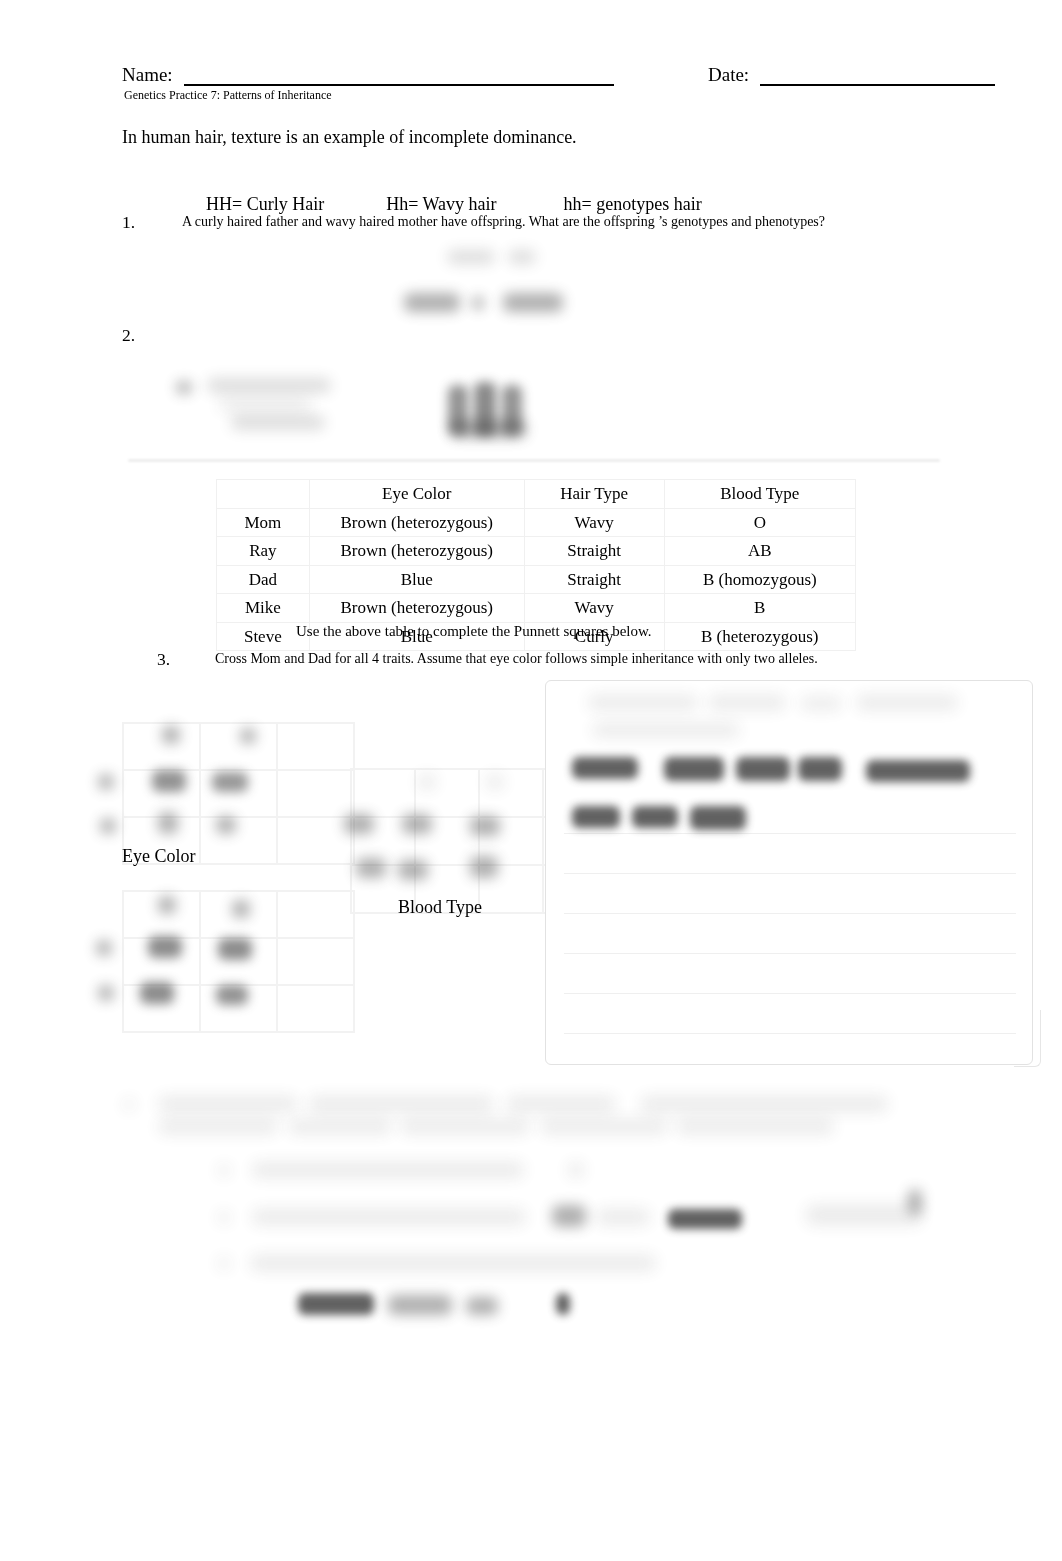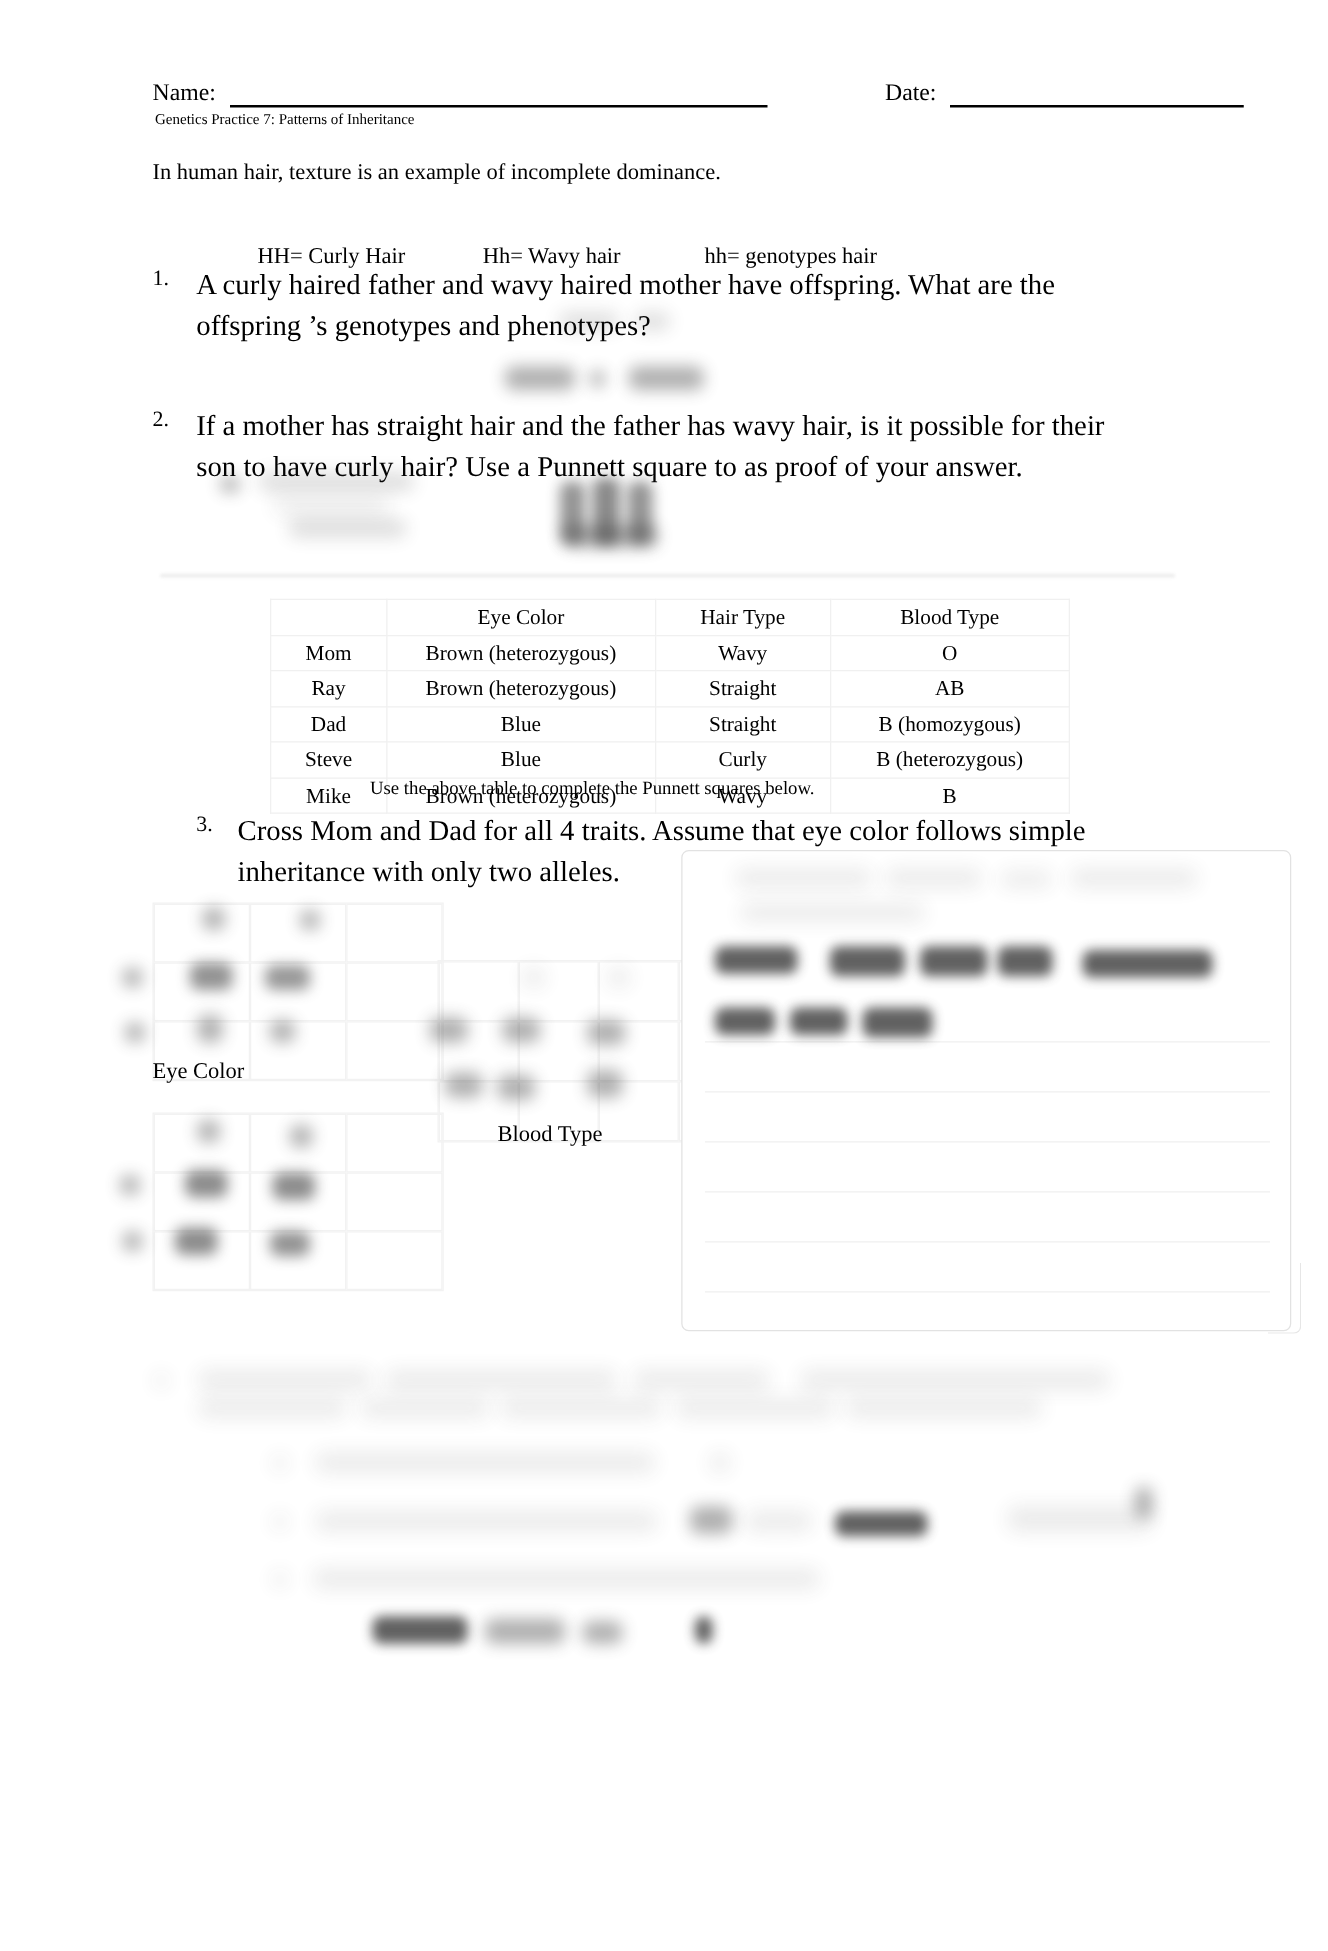--- a/index.html
+++ b/index.html
@@ -26,21 +26,21 @@
   #intro{left:122px; top:126px; font-size:18px;}
 
   
   #key{left:188px; top:169px; font-size:18px;}
   #key span{display:inline-block;}
   .key-gap1{width:62px;}
   .key-gap2{width:67px;}
 
   
   .qnum{position:absolute; font-size:17.5px;}
-  .qbody{position:absolute; font-size:23px; line-height:1.42;}
+  .qbody{position:absolute; font-size:14px; line-height:1.42;margin-left:25px;}
 
   #q1num{left:122px; top:212px;}
   #q1body{left:157px; top:212px; width:760px;}
   #q2num{left:122px; top:325px;}
   #q2body{left:157px; top:325px; width:760px;}
   #q3num{left:157px; top:649px;}
   #q3body{left:190px; top:649px; width:720px;}
 
   
   .ink{
@@ -135,21 +135,20 @@
   <div class="qnum" id="q1num">1.</div>
   <div class="qbody" id="q1body">A curly haired father and wavy haired mother have offspring.      What are the offspring  ’s genotypes and phenotypes?</div>
 
   <div class="ink faint" style="left:447px; top:250px; width:48px; height:14px;"></div>
   <div class="ink faint" style="left:508px; top:250px; width:28px; height:14px;"></div>
   <div class="ink soft" style="left:404px; top:293px; width:56px; height:19px;"></div>
   <div class="ink soft" style="left:472px; top:296px; width:12px; height:14px;"></div>
   <div class="ink soft" style="left:503px; top:293px; width:60px; height:19px;"></div>
 
   <div class="qnum" id="q2num">2.</div>
-  <div class="qbody" id="q2body">If a mother has straight hair and the father has wavy hair, is it possible for their son to have curly hair?   Use a Punnett square to as proof of your answer.</div>
 
   <div class="ink soft" style="left:176px; top:381px; width:16px; height:13px;"></div>
   <div class="ink faint" style="left:207px; top:378px; width:124px; height:15px;"></div>
   <div class="ink vfaint" style="left:219px; top:398px; width:92px; height:13px;"></div>
   <div class="ink faint" style="left:231px; top:415px; width:94px; height:15px;"></div>
 
   <div class="ink" style="left:448px; top:385px; width:20px; height:50px; opacity:.55;"></div>
   <div class="ink" style="left:474px; top:382px; width:22px; height:54px; opacity:.60;"></div>
   <div class="ink" style="left:502px; top:385px; width:20px; height:50px; opacity:.55;"></div>
   <div class="ink soft" style="left:450px; top:420px; width:76px; height:18px;"></div>
@@ -176,30 +175,30 @@
         <td class="hair">Straight</td>
         <td class="blood">AB</td>
       </tr>
       <tr>
         <td class="who">Dad</td>
         <td class="eye">Blue</td>
         <td class="hair">Straight</td>
         <td class="blood">B (homozygous)</td>
       </tr>
       <tr>
+        <td class="who">Mike</td>
+        <td class="eye">Brown (heterozygous)</td>
+        <td class="hair">Wavy</td>
+        <td class="blood">B</td>
+      </tr>
+      <tr>
         <td class="who">Steve</td>
         <td class="eye">Blue</td>
         <td class="hair">Curly</td>
         <td class="blood">B (heterozygous)</td>
-      </tr>
-      <tr>
-        <td class="who">Mike</td>
-        <td class="eye">Brown (heterozygous)</td>
-        <td class="hair">Wavy</td>
-        <td class="blood">B</td>
       </tr>
     </tbody>
   </table>
 
   <div class="t" id="table-caption">Use the above table to complete the Punnett squares below.</div>
 
   <div class="qnum" id="q3num">3.</div>
   <div class="qbody" id="q3body">Cross Mom and Dad for all 4 traits.   Assume that eye color follows simple inheritance with only two alleles.</div>
 
   <div class="punnett" id="pn-eye">

